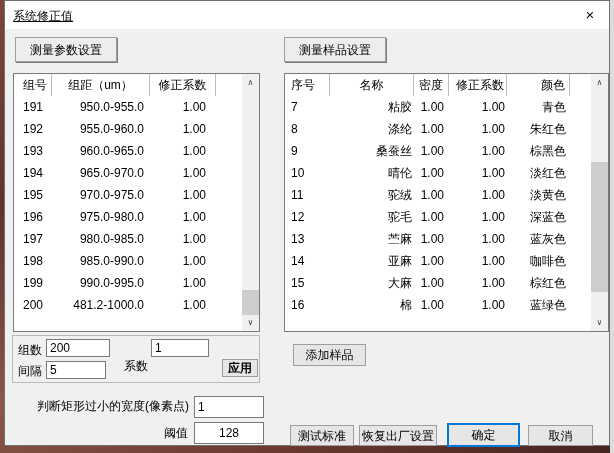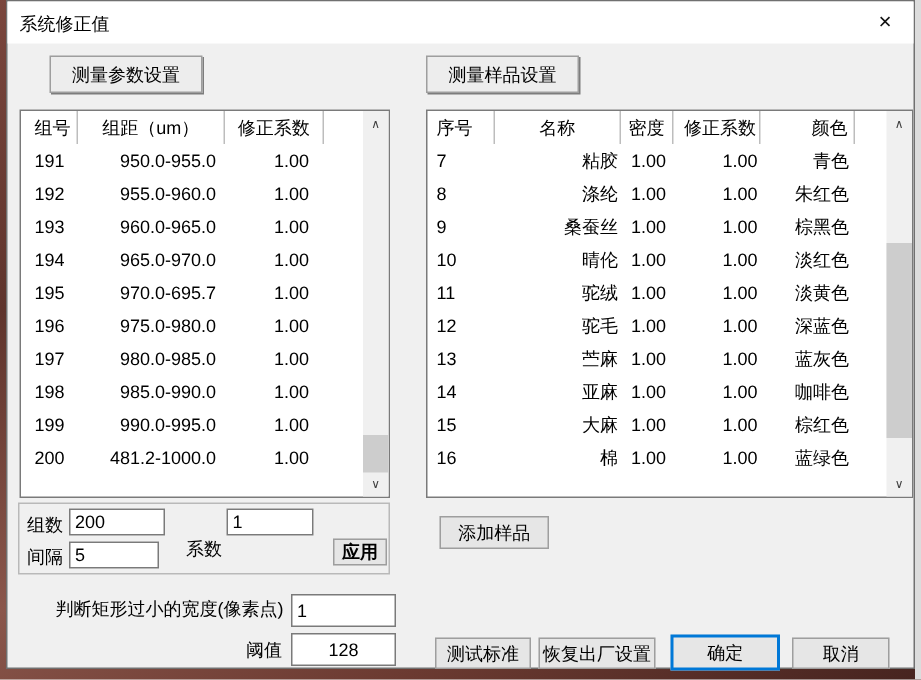--- a/index.html
+++ b/index.html
@@ -9,29 +9,29 @@
     font-size:12px; color:#000;
     background:linear-gradient(155deg,#7a463d 0%,#5f342c 28%,#8a564b 55%,#6b3a31 78%,#46241f 100%);
     position:relative;
   }
   .right-strip { position:absolute; right:0; top:0; width:4px; height:453px; background:#dcdcdc; }
   .dialog {
     position:absolute; left:4px; top:0; width:606px; height:446px;
     background:#f0f0f0; border:1px solid #707070;
   }
   .titlebar { position:absolute; left:0; top:0; right:0; height:28px; background:#ffffff; }
-  .title { position:absolute; left:8px; top:7px; font-size:12px; color:#000; }
+  .title { position:absolute; left:8px; top:7px; font-size:12px; color:#000;text-decoration:underline; }
   .close-btn { position:absolute; right:6px; top:3px; width:26px; height:22px;
     text-align:center; line-height:22px; font-size:15px; color:#111; cursor:default; }
   .btn {
     position:absolute; background:#e6e6e6; border:1px solid #9e9e9e;
     font-family:inherit; font-size:12px; color:#000; text-align:center; line-height:1;
   }
   .btn-raised { box-shadow:1px 1px 0 #7d7d7d; background:#ededed; }
-  .btn-params { left:28px; top:36px; width:102px; height:25px; }
+  .btn-params { left:10px; top:36px; width:102px; height:25px; }
   .btn-samples { left:279px; top:36px; width:102px; height:25px; }
   .btn-apply { left:217px; top:358px; width:36px; height:18px;font-weight:bold; }
   .btn-add { left:288px; top:343px; width:73px; height:22px; }
   .btn-test { left:285px; top:424px; width:64px; height:21px; }
   .btn-factory { left:354px; top:424px; width:78px; height:21px; }
   .btn-ok { left:442px; top:422px; width:73px; height:24px; border:2px solid #0078d7; }
   .btn-cancel { left:523px; top:424px; width:65px; height:21px; }
 
   .listbox { position:absolute; top:72px; height:259px; background:#fff; border:1px solid #7a7a7a; }
   .left-list { left:8px; width:247px; }
@@ -124,21 +124,21 @@
         </div>
 
         <div class="lrow">
           <div class="c col0">194</div>
           <div class="c col1">965.0-970.0</div>
           <div class="c col2">1.00</div>
         </div>
 
         <div class="lrow">
           <div class="c col0">195</div>
-          <div class="c col1">970.0-695.7</div>
+          <div class="c col1">970.0-975.0</div>
           <div class="c col2">1.00</div>
         </div>
 
         <div class="lrow">
           <div class="c col0">196</div>
           <div class="c col1">975.0-980.0</div>
           <div class="c col2">1.00</div>
         </div>
 
         <div class="lrow">

